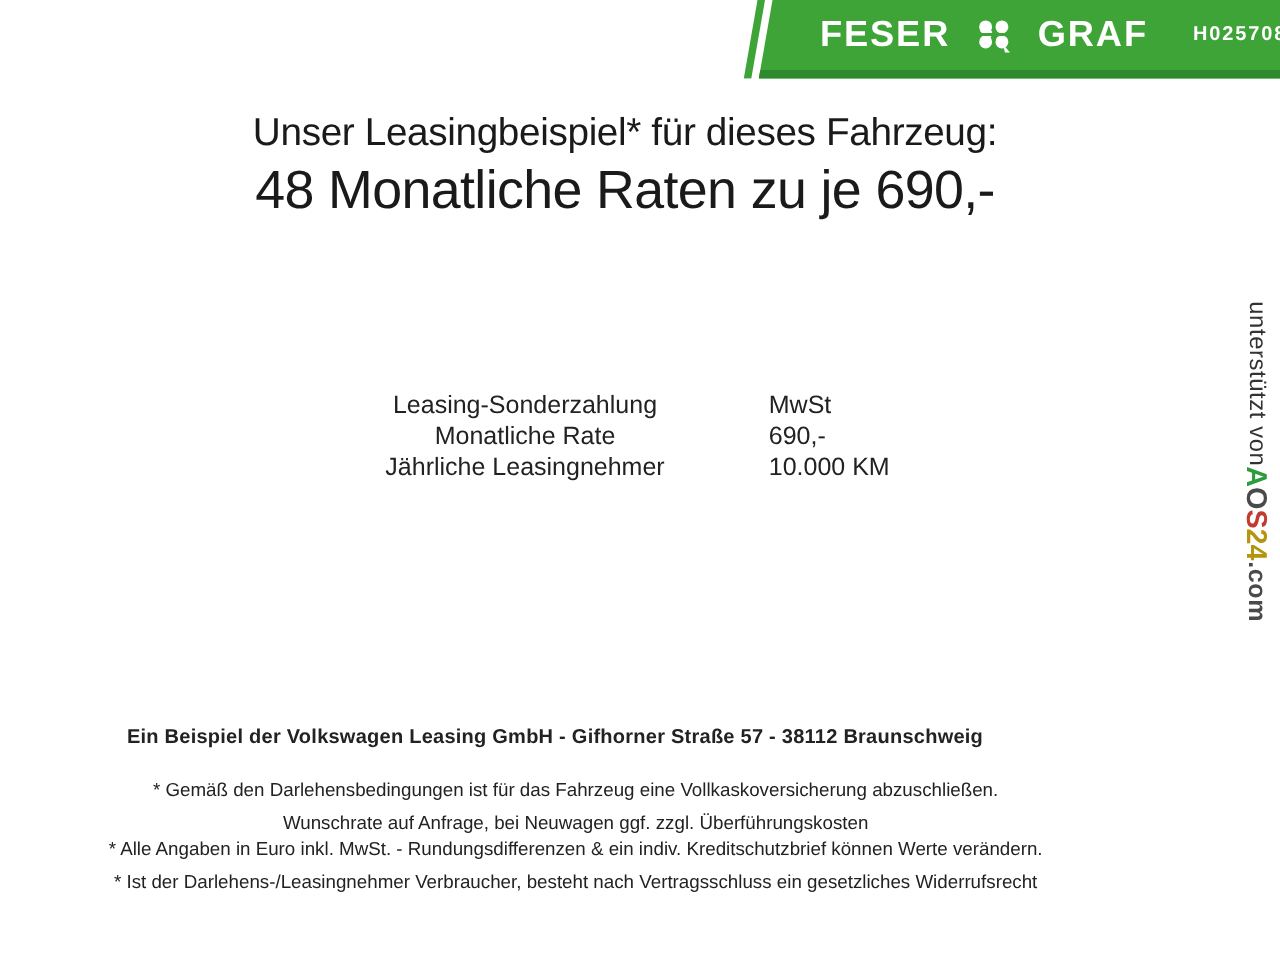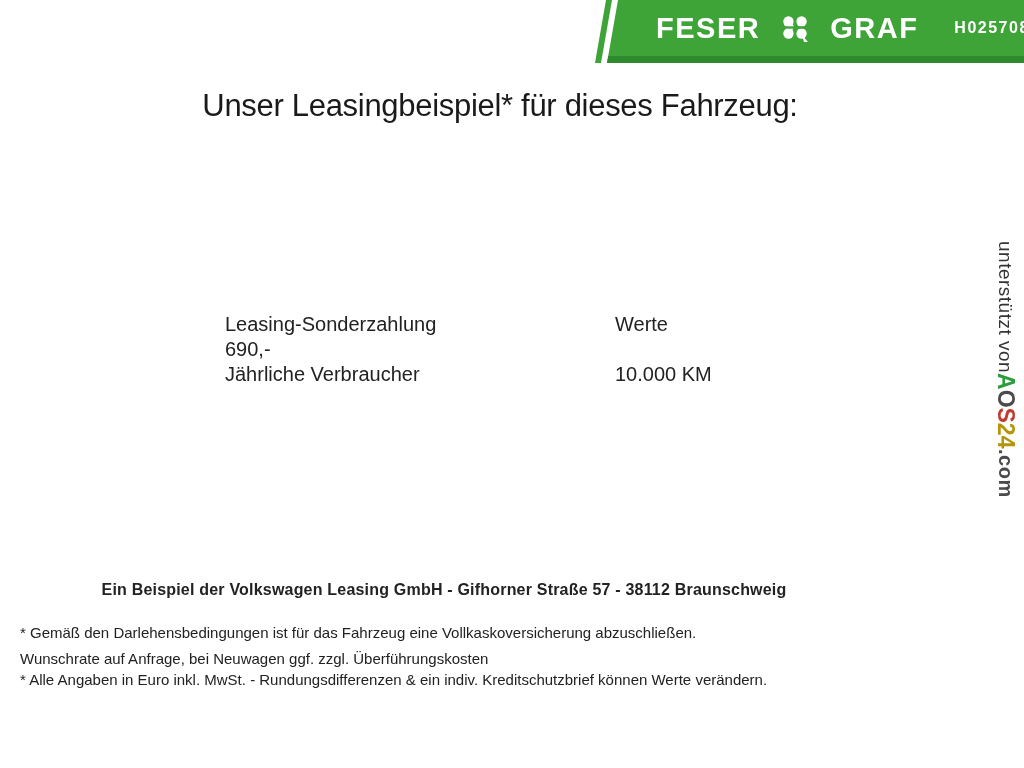--- a/index.html
+++ b/index.html
@@ -45,41 +45,41 @@
     position:absolute;top:88px;left:0;width:1000px;text-align:center;
     color:var(--heading-text,#1a1a1a);
   }
   .heading-line1{font-size:31px;letter-spacing:-0.3px;}
   .heading-line2{font-size:43px;letter-spacing:-0.5px;margin-top:4px;}
   
   .leasing-table{
     position:absolute;top:312px;left:225px;
     font-size:20px;line-height:25px;color:var(--body-text,#222);
   }
-  .lt-row{display:flex;}
+  .lt-row{display:flex;text-align:center;}
   .lt-label{width:390px;}
   .lt-value{}
   
   .vertical-note{
     position:absolute;top:241px;right:2px;height:300px;width:34px;
     writing-mode:vertical-rl;
     font-size:19px;color:#333;letter-spacing:0.5px;
     display:flex;align-items:center;
   }
   .vertical-note .aos-brand{font-weight:bold;font-size:23px;letter-spacing:0;}
   .vertical-note .aos-suffix{font-weight:bold;font-size:20px;color:#4a4a4a;}
   
   .address{
     position:absolute;top:581px;left:0;width:888px;text-align:center;
     font-size:16px;font-weight:bold;letter-spacing:0.2px;
     color:var(--body-text,#222);
   }
   .footnotes{
-    position:absolute;top:622px;left:0;width:921px;
-    font-size:15px;line-height:21px;color:var(--body-text,#222);margin-left:20px;
+    position:absolute;top:622px;left:0;width:921px;text-align:center;
+    font-size:15px;line-height:21px;color:var(--body-text,#222);
   }
   .fn-group{margin-bottom:5px;}
 </style>
 </head>
 <body>
 
 <div class="banner-wrap">
   <div class="banner-stripe"></div>
   <div class="banner-bg">
     <div class="banner-underline"></div>
@@ -105,32 +105,34 @@
         </svg>
       </span>
       <span>GRAF</span>
     </div>
     <div class="vehicle-id">H025708</div>
   </div>
 </div>
 
 <div class="heading">
   <div class="heading-line1">Unser Leasingbeispiel* für dieses Fahrzeug:</div>
+  <div class="heading-line2">48 Monatliche Raten zu je 690,-</div>
 </div>
 
 <div class="leasing-table">
   <div class="lt-row">
     <span class="lt-label">Leasing-Sonderzahlung</span>
-    <span class="lt-value">Werte</span>
+    <span class="lt-value">MwSt</span>
   </div>
   <div class="lt-row">
+    <span class="lt-label">Monatliche Rate</span>
     <span class="lt-value">690,-</span>
   </div>
   <div class="lt-row">
-    <span class="lt-label">Jährliche Verbraucher</span>
+    <span class="lt-label">Jährliche Leasingnehmer</span>
     <span class="lt-value">10.000 KM</span>
   </div>
 </div>
 
 <div class="vertical-note">
   <span>unterstützt von </span>
     <span class="aos-brand"><span style="color: rgb(46, 155, 60);">A</span><span style="color: rgb(74, 74, 74);">O</span><span style="color: rgb(194, 59, 49);">S</span><span style="color: rgb(181, 149, 11);">2</span><span style="color: rgb(181, 149, 11);">4</span></span>
     <span class="aos-suffix">.com</span>
 </div>
 
@@ -138,14 +140,15 @@
 
 <div class="footnotes">
   <div class="fn-group">
     <div>* Gemäß den Darlehensbedingungen ist für das Fahrzeug eine Vollkaskoversicherung abzuschließen.</div>
   </div>
   <div class="fn-group">
     <div>Wunschrate auf Anfrage, bei Neuwagen ggf. zzgl. Überführungskosten</div>
     <div>* Alle Angaben in Euro inkl. MwSt. - Rundungsdifferenzen &amp; ein indiv. Kreditschutzbrief können Werte verändern.</div>
   </div>
   <div class="fn-group">
+    <div>* Ist der Darlehens-/Leasingnehmer Verbraucher, besteht nach Vertragsschluss ein gesetzliches Widerrufsrecht</div>
   </div>
 </div>
 
 </body></html>

